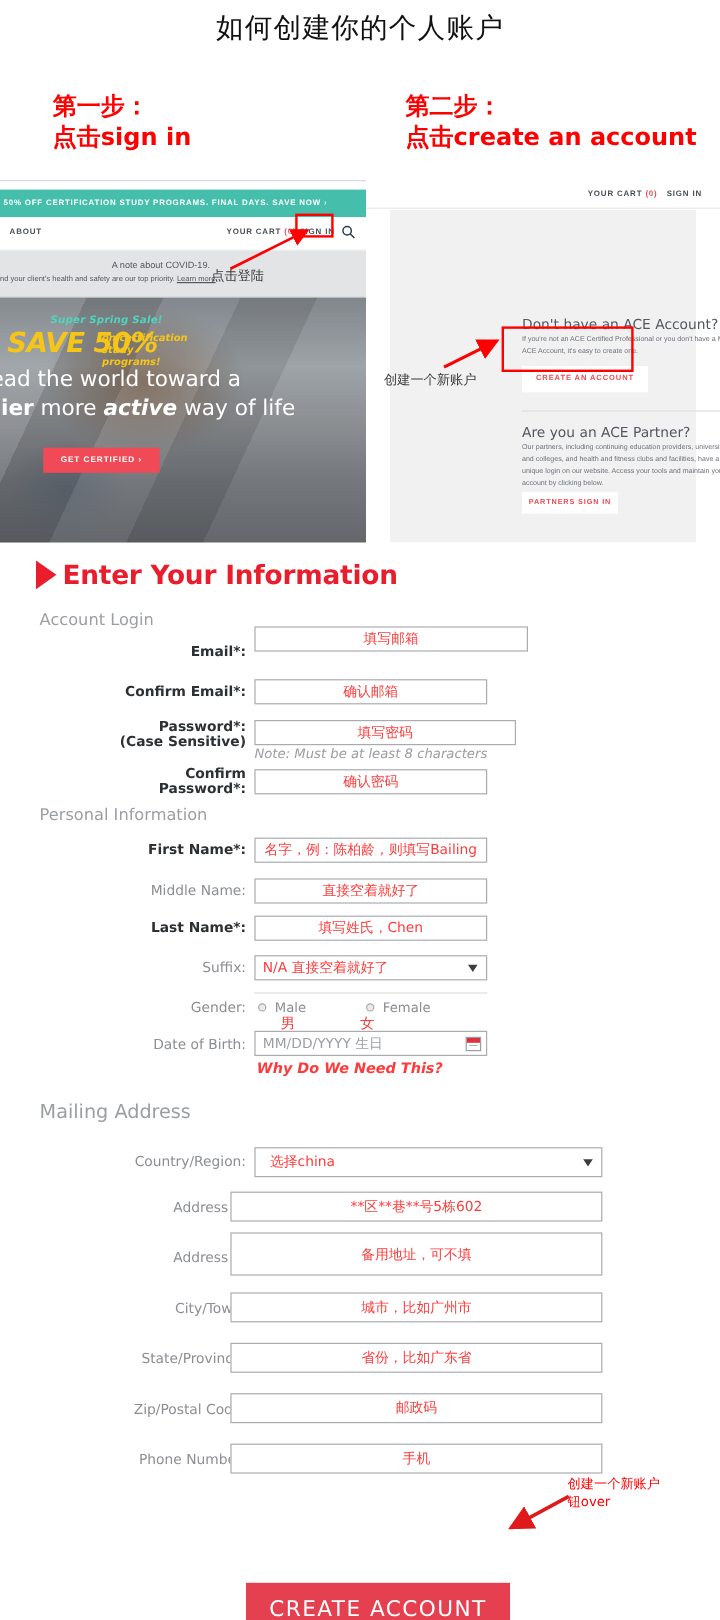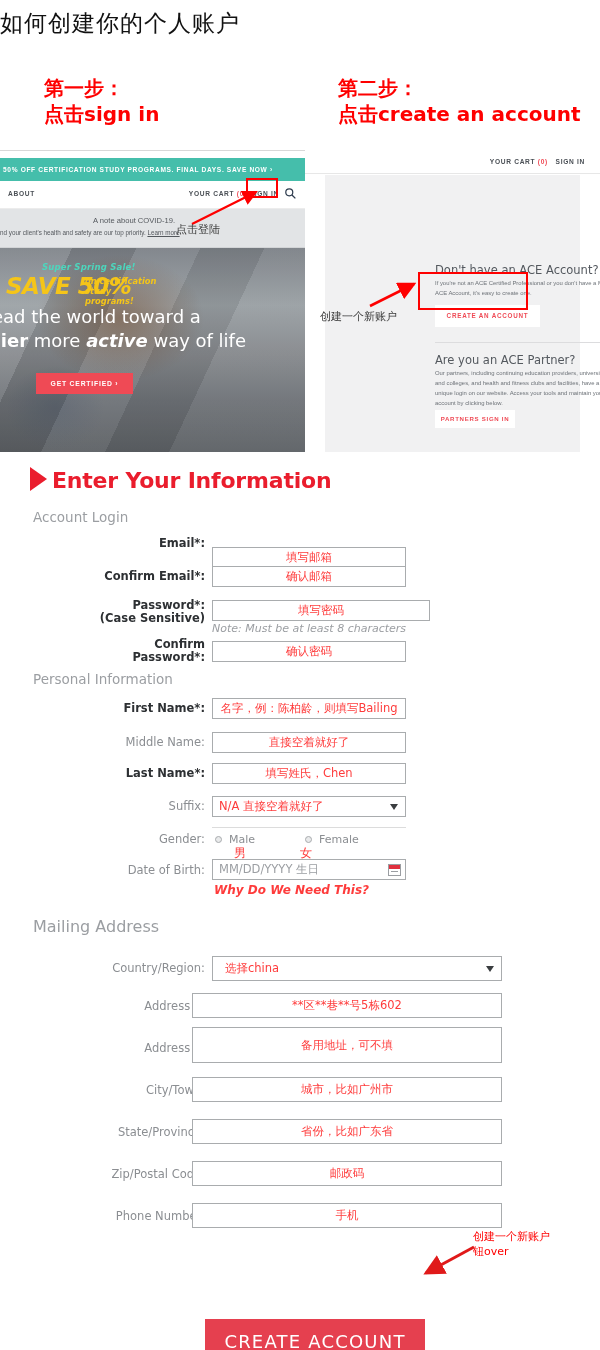--- a/index.html
+++ b/index.html
@@ -7,21 +7,21 @@
   body {
     width:600px; height:1350px; position:relative;
     background:#ffffff;
     font-family:"Liberation Sans", sans-serif;
     overflow:hidden;
   }
 
   
   .page-title{
     position:absolute; left:0; top:8px; width:600px;
-    text-align:left;
+    text-align:center;
     font-family:"DejaVu Sans", sans-serif;
     font-size:23px; font-weight:400; color:#111;
     letter-spacing:1px;
   }
 
   
   .step-cap{
     position:absolute;
     color:#fe0000;
     font-family:"DejaVu Sans", sans-serif;
@@ -367,21 +367,21 @@
 <div class="ann ann-dark" style="left:320px; top:309px; font-size:11px;">创建一个新账户</div>
 
 <div class="form-wrap">
 
   <div class="tri"></div>
   <div class="form-head">Enter Your Information</div>
 
   <div class="sec-title" style="left:33px; top:54px;">Account Login</div>
 
   <div class="fl req" style="left:60px; top:82px; width:145px;">Email*:</div>
-  <div class="fi" style="left:212px; top:92px; width:194px;">
+  <div class="fi" style="left:212px; top:67px; width:228px;">
     <span class="ph">填写邮箱</span>
   </div>
 
   <div class="fl req" style="left:60px; top:115px; width:145px;">Confirm Email*:</div>
   <div class="fi" style="left:212px; top:111px; width:194px;">
     <span class="ph">确认邮箱</span>
   </div>
 
   <div class="fl req" style="left:60px; top:144px; width:145px;">
     <span>Password*:</span><br>

